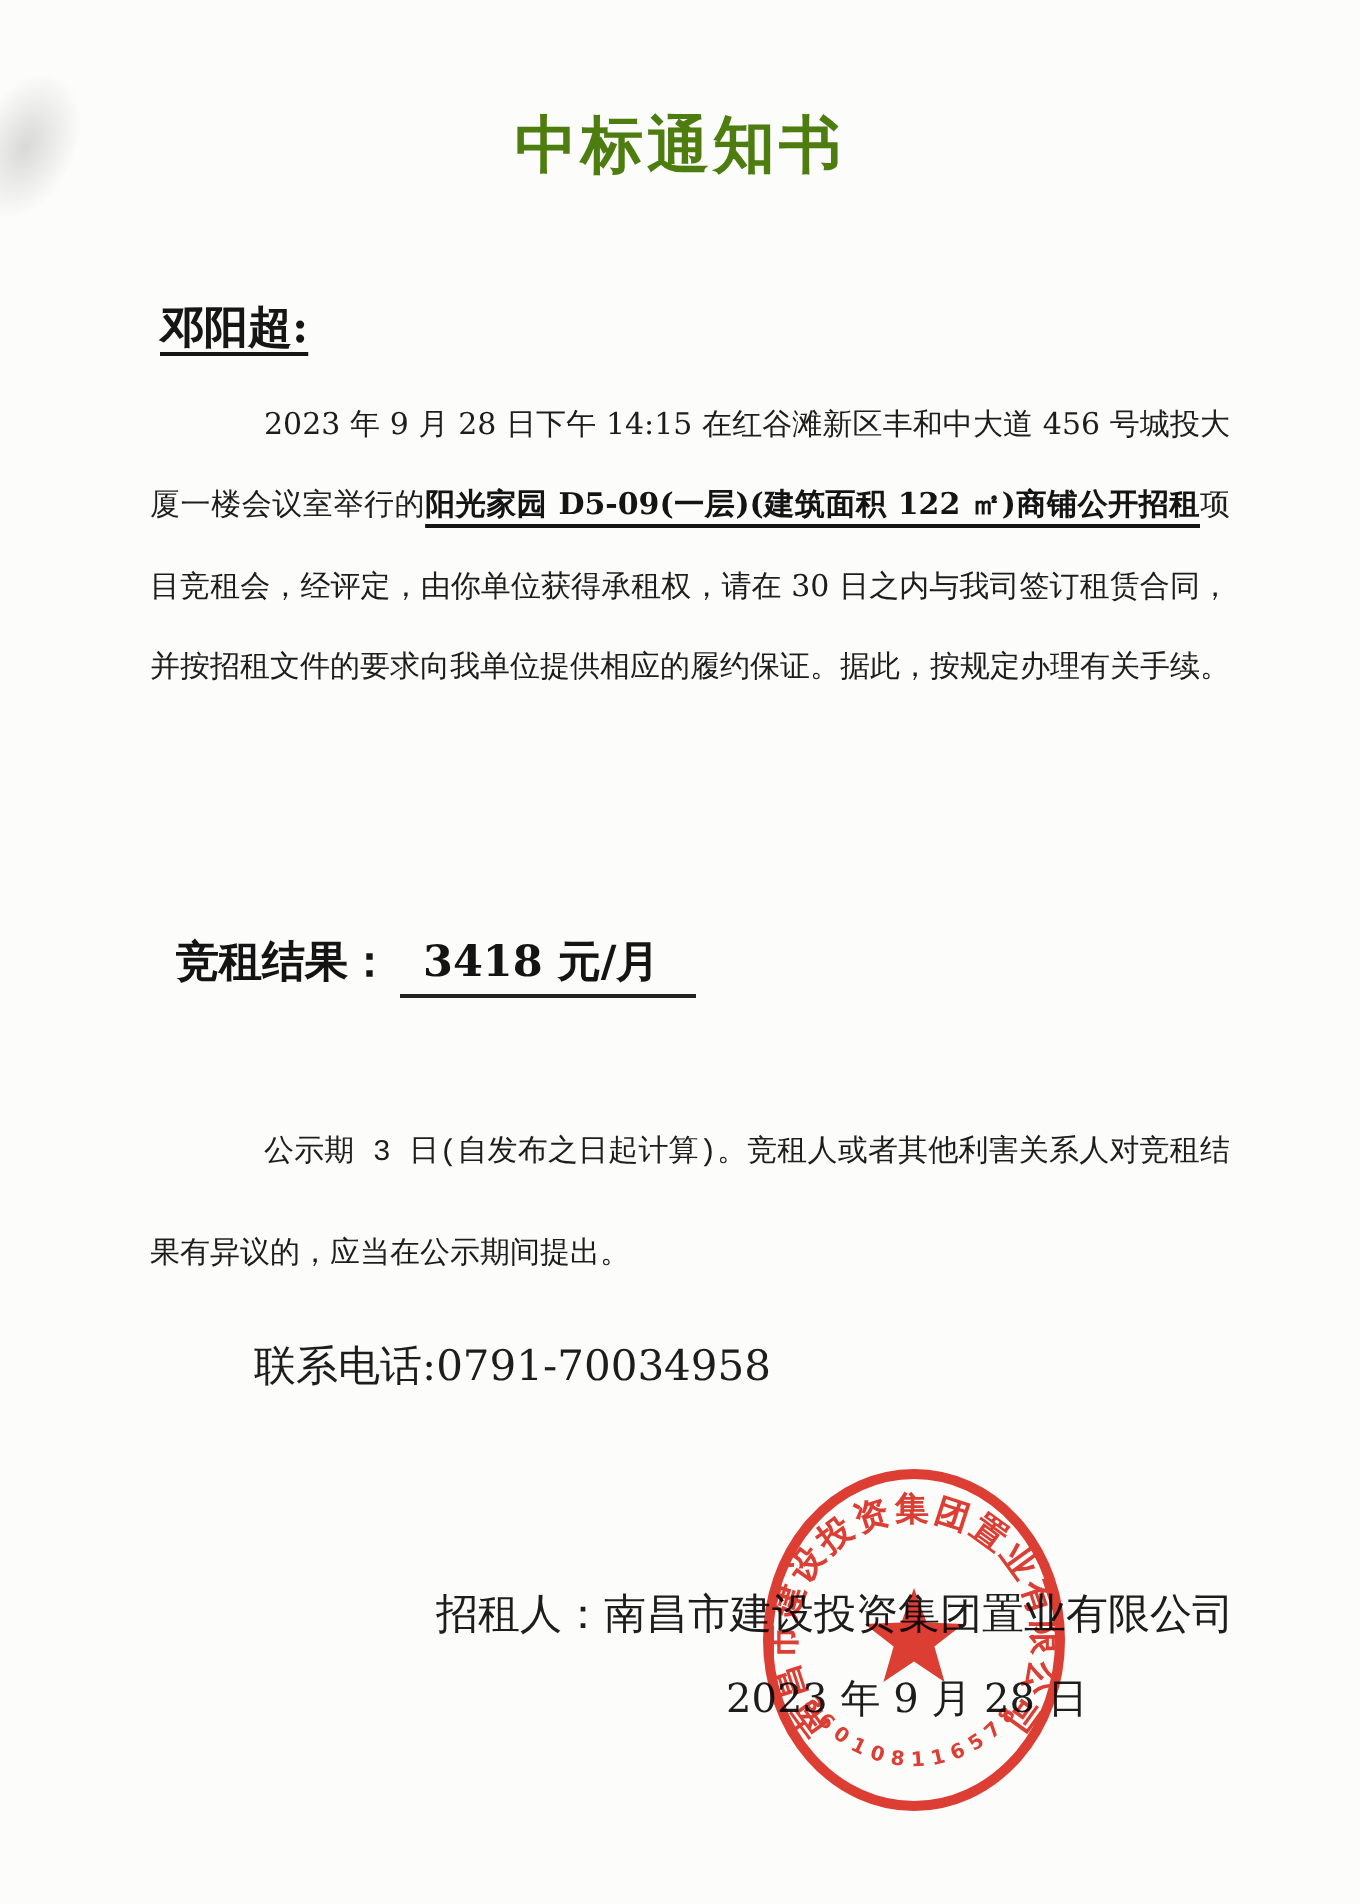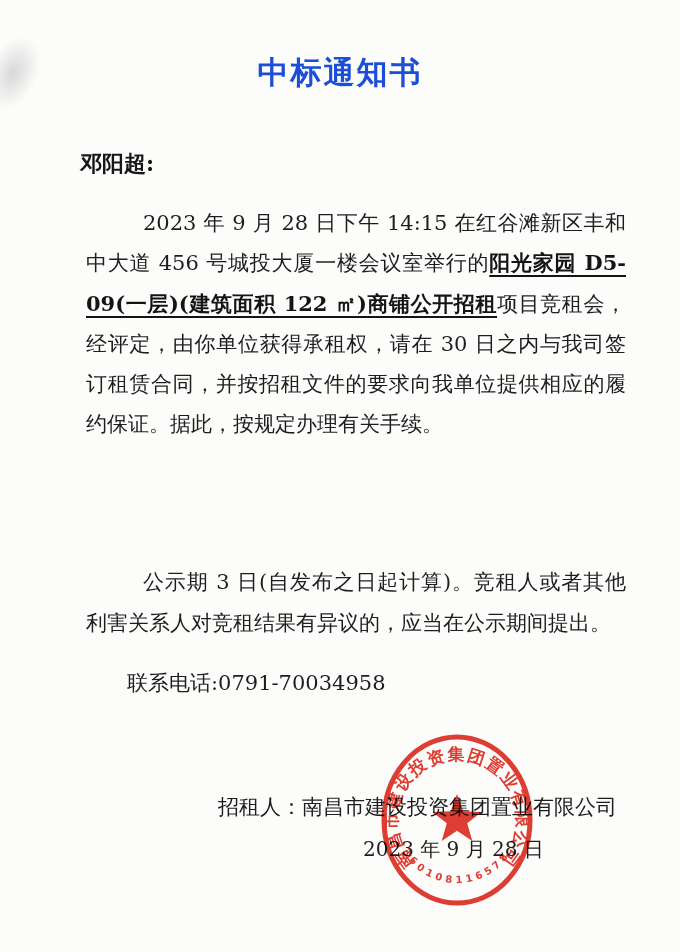--- a/index.html
+++ b/index.html
@@ -31,45 +31,46 @@
   .doc-title {
     position: absolute;
     top: 52px;
     left: 0;
     width: 100%;
     margin: 0;
     text-align: center;
     font-size: 31px;
     font-weight: 700;
     letter-spacing: 2px;
-    color: #1d4ed8;
+    color: #4d7c0f;
   }
   .addressee {
     position: absolute;
     top: 149px;
     left: 80px;
     font-size: 22px;
     font-weight: 700;
+    text-decoration: underline;
     text-decoration-thickness: 2px;
     text-underline-offset: 5px;
     color: #161616;
   }
   .para {
     position: absolute;
     left: 70px;
     width: 540px;
-    margin: 16px;
-    font-size: 21px;
+    margin: 5px;
+    font-size: 15px;
     line-height: 40.3px;
     text-align: justify;
     text-indent: 57px;
     color: #1d1d1d;
   }
   .para-main { top: 187px; }
-  .para-notice { top: 546px; line-height: 41px; }
+  .para-notice { top: 546px; line-height: 51px; font-family: Liberation Mono, monospace; }
   .highlight {
     font-weight: 700;
     text-decoration: underline;
     text-decoration-thickness: 2px;
     text-underline-offset: 5px;
     color: #141414;
   }
   .result-line {
     position: absolute;
     top: 466px;
@@ -128,20 +129,21 @@
 <body>
 
 <div class="page">
 
   <h1 class="doc-title">中标通知书</h1>
 
   <div class="addressee">邓阳超:</div>
 
   <p class="para para-main"><span>2023 年 9 月 28 日下午 14:15 在红谷滩新区丰和中大道 456 号城投大厦一楼会议室举行的</span><span class="highlight">阳光家园 D5-09(一层)(建筑面积 122 ㎡)商铺公开招租</span><span>项目竞租会，经评定，由你单位获得承租权，请在 30 日之内与我司签订租赁合同，并按招租文件的要求向我单位提供相应的履约保证。据此，按规定办理有关手续。</span></p>
 
+  <div class="result-line"><span>竞租结果：</span><span class="result-value">3418 元/月</span></div>
 
   <p class="para para-notice">公示期 3 日(自发布之日起计算)。竞租人或者其他利害关系人对竞租结果有异议的，应当在公示期间提出。</p>
 
 
   <div class="info-line phone-line">联系电话:0791-70034958</div>
 
   <div class="lessor-line"><span>招租人：</span><span>南昌市建设投资集团置业有限公司</span></div>
 
   <div class="date-line">2023 年 9 月 28 日</div>
 

